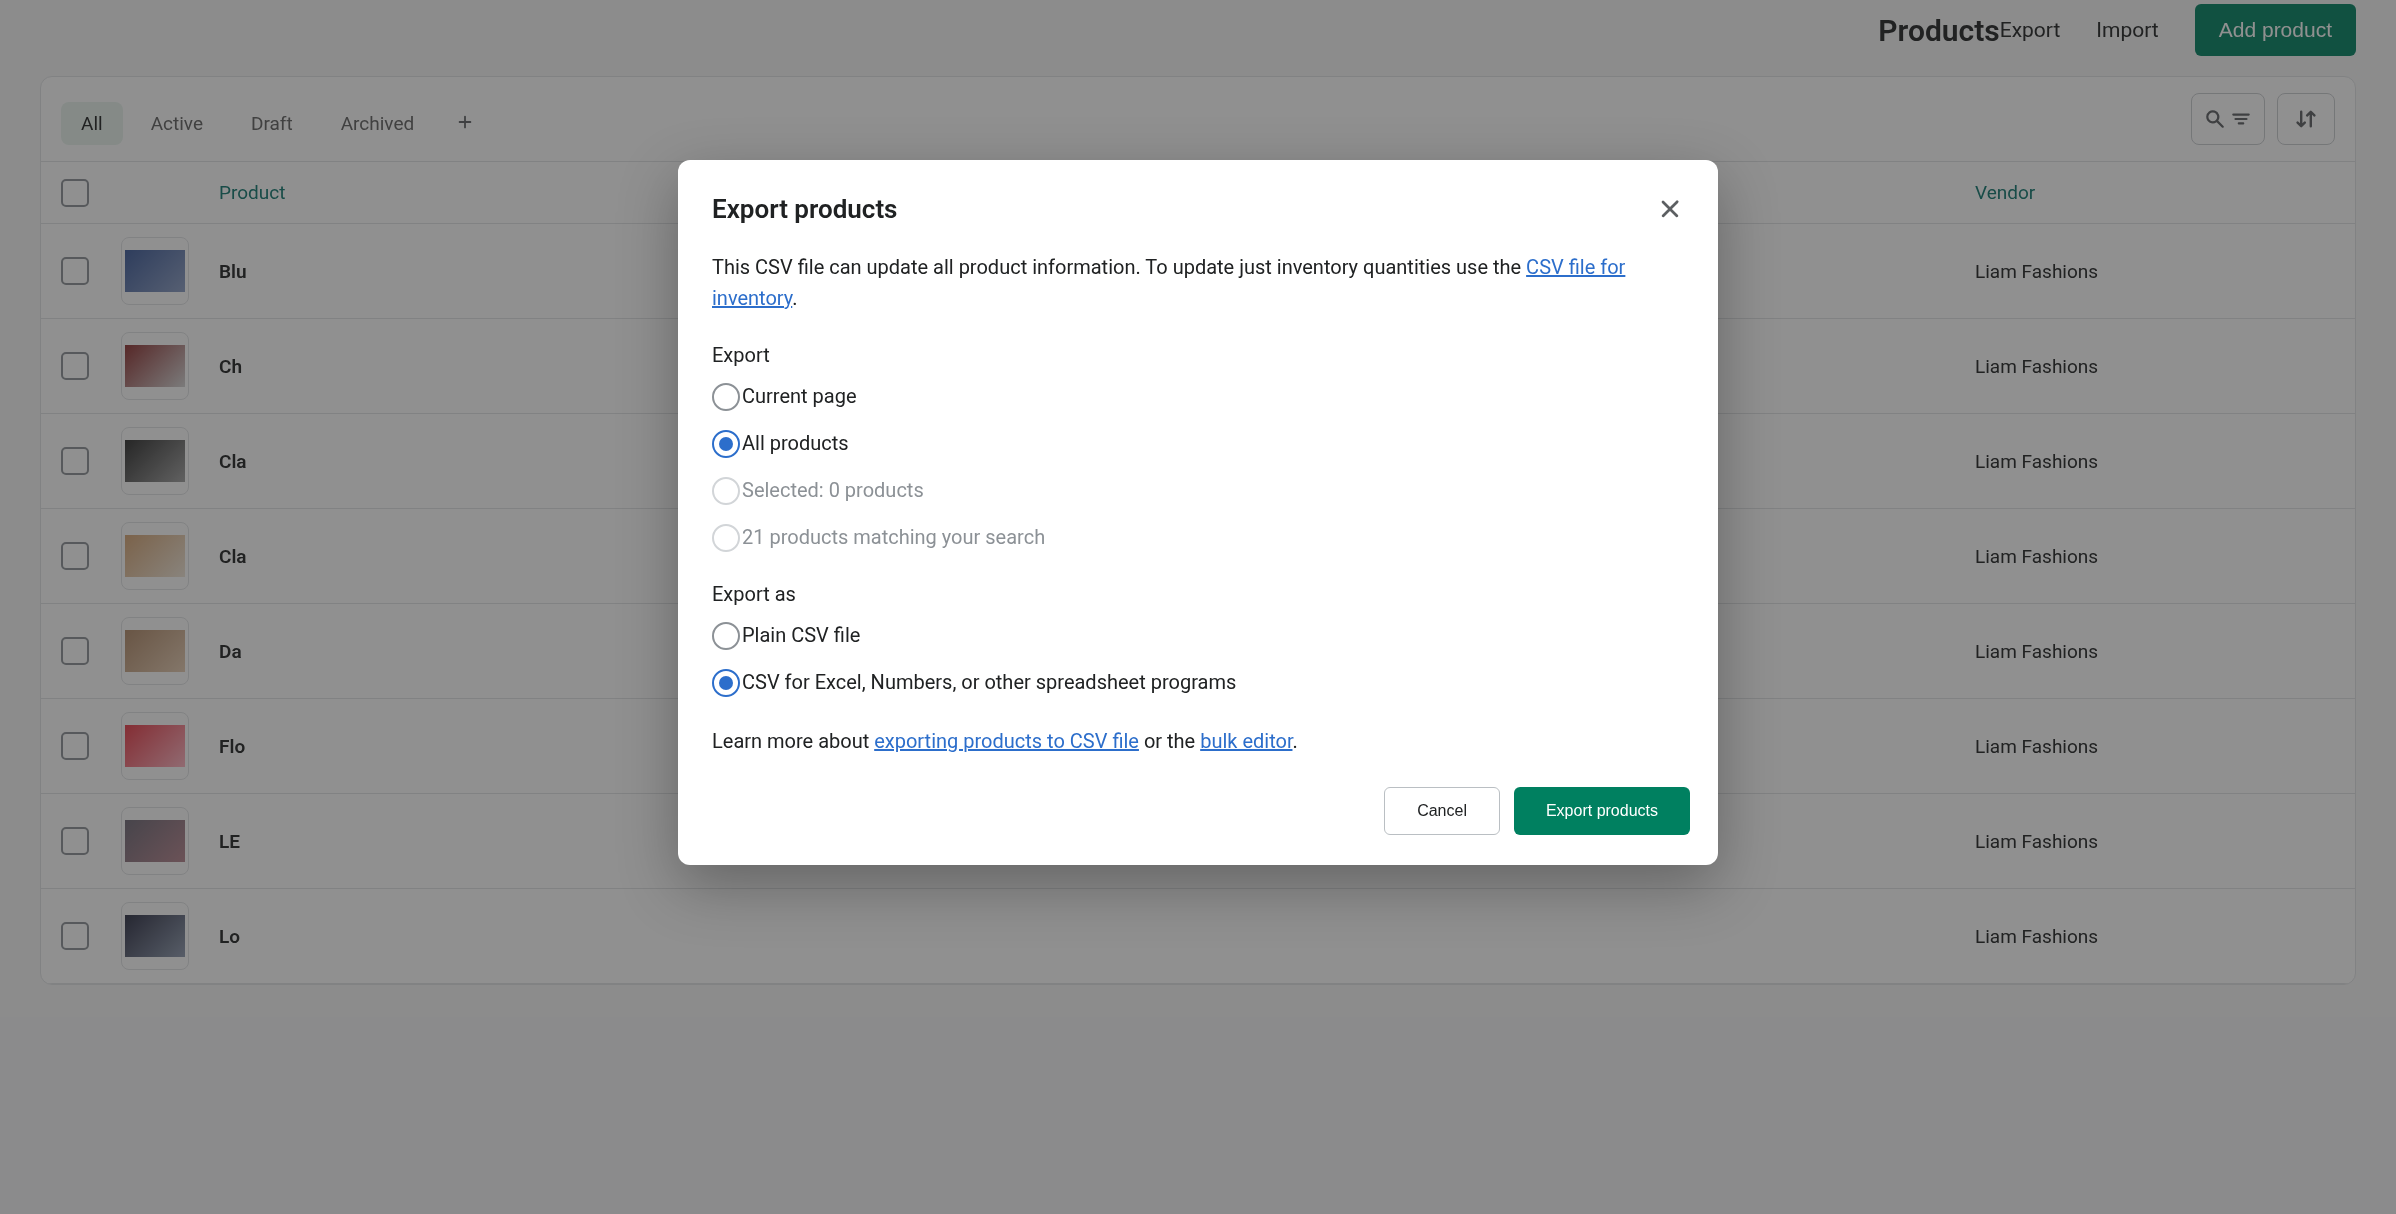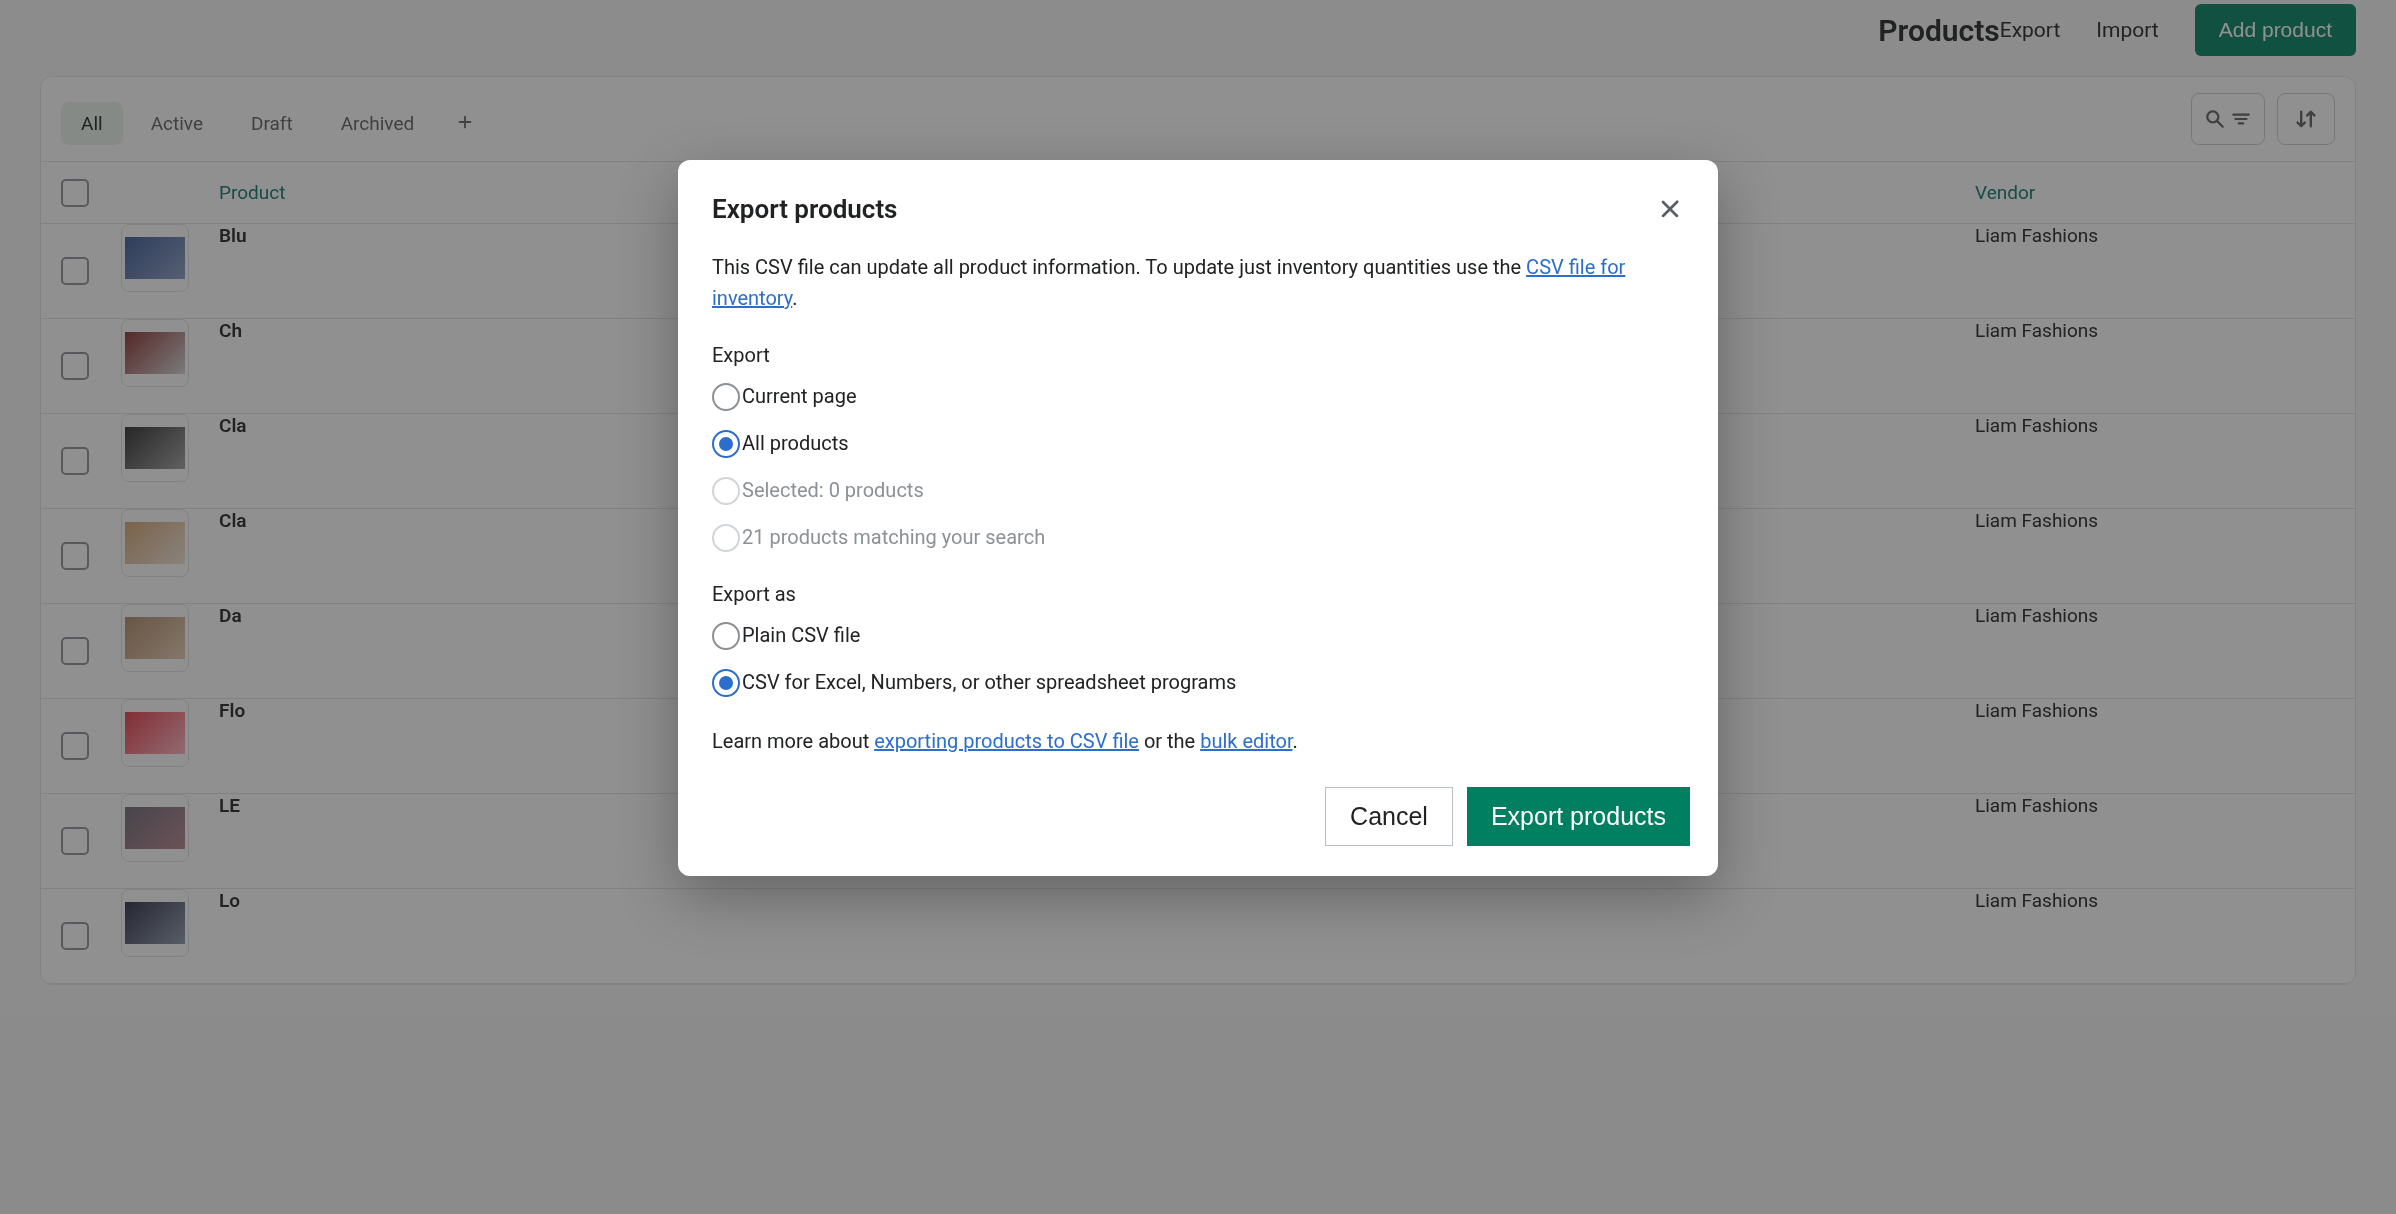--- a/index.html
+++ b/index.html
@@ -128,20 +128,21 @@
     padding-left: 8px;
   }
   .col-type {
     width: 330px;
   }
   .col-vendor {
     width: 360px;
   }
   .table-row {
     display: flex;
+    align-items: center;
     border-bottom: 1px solid #e1e3e5;
     height: 95px;
     padding: 0 20px;
     font-size: 19px;
   }
   .product-name {
     font-weight: 600;
   }
   .checkbox {
     width: 28px;
@@ -258,23 +259,23 @@
   .learn-more {
     margin-top: 28px;
   }
   .modal-footer {
     display: flex;
     justify-content: flex-end;
     gap: 14px;
     padding: 30px 28px 0;
   }
   .btn {
-    border-radius: 0;
-    padding: 14px 24px;
-    font-size: 25px;
+    border-radius: 6px;
+    padding: 14px 32px;
+    font-size: 16px;
     cursor: pointer;
   }
   .btn-secondary {
     background: #fff;
     border: 1px solid #babfc3;
     color: #202223;
   }
   .btn-primary {
     background: #008060;
     border: none;

